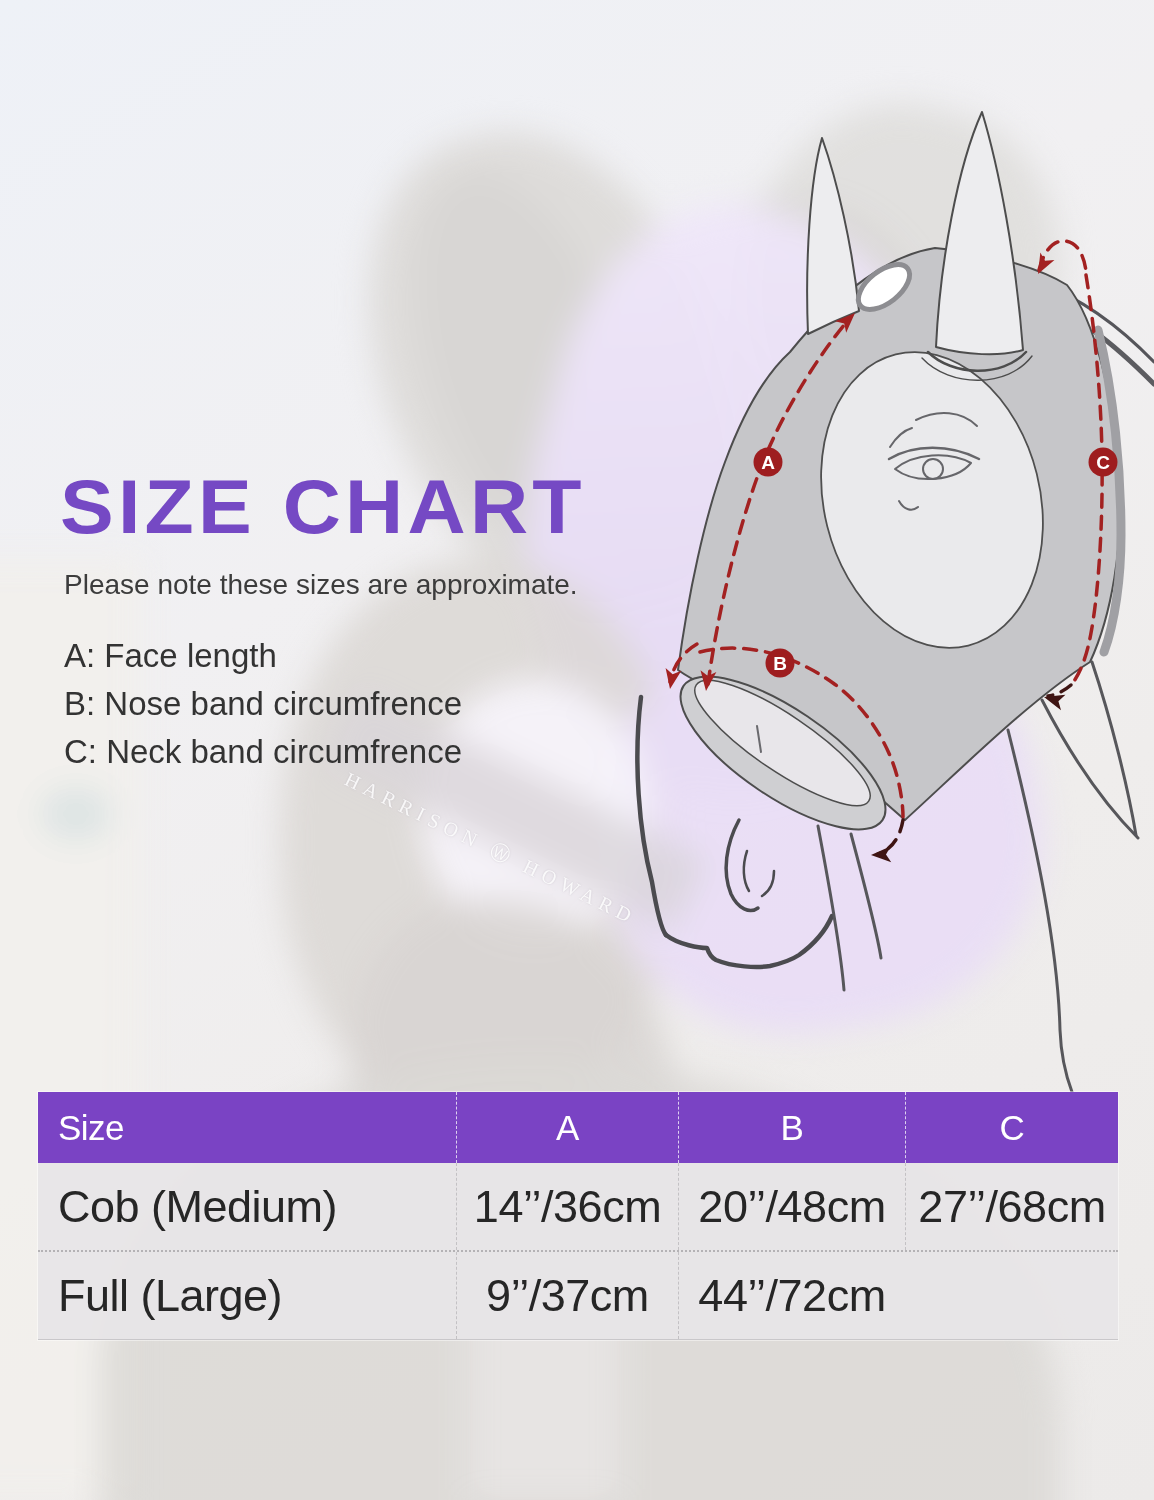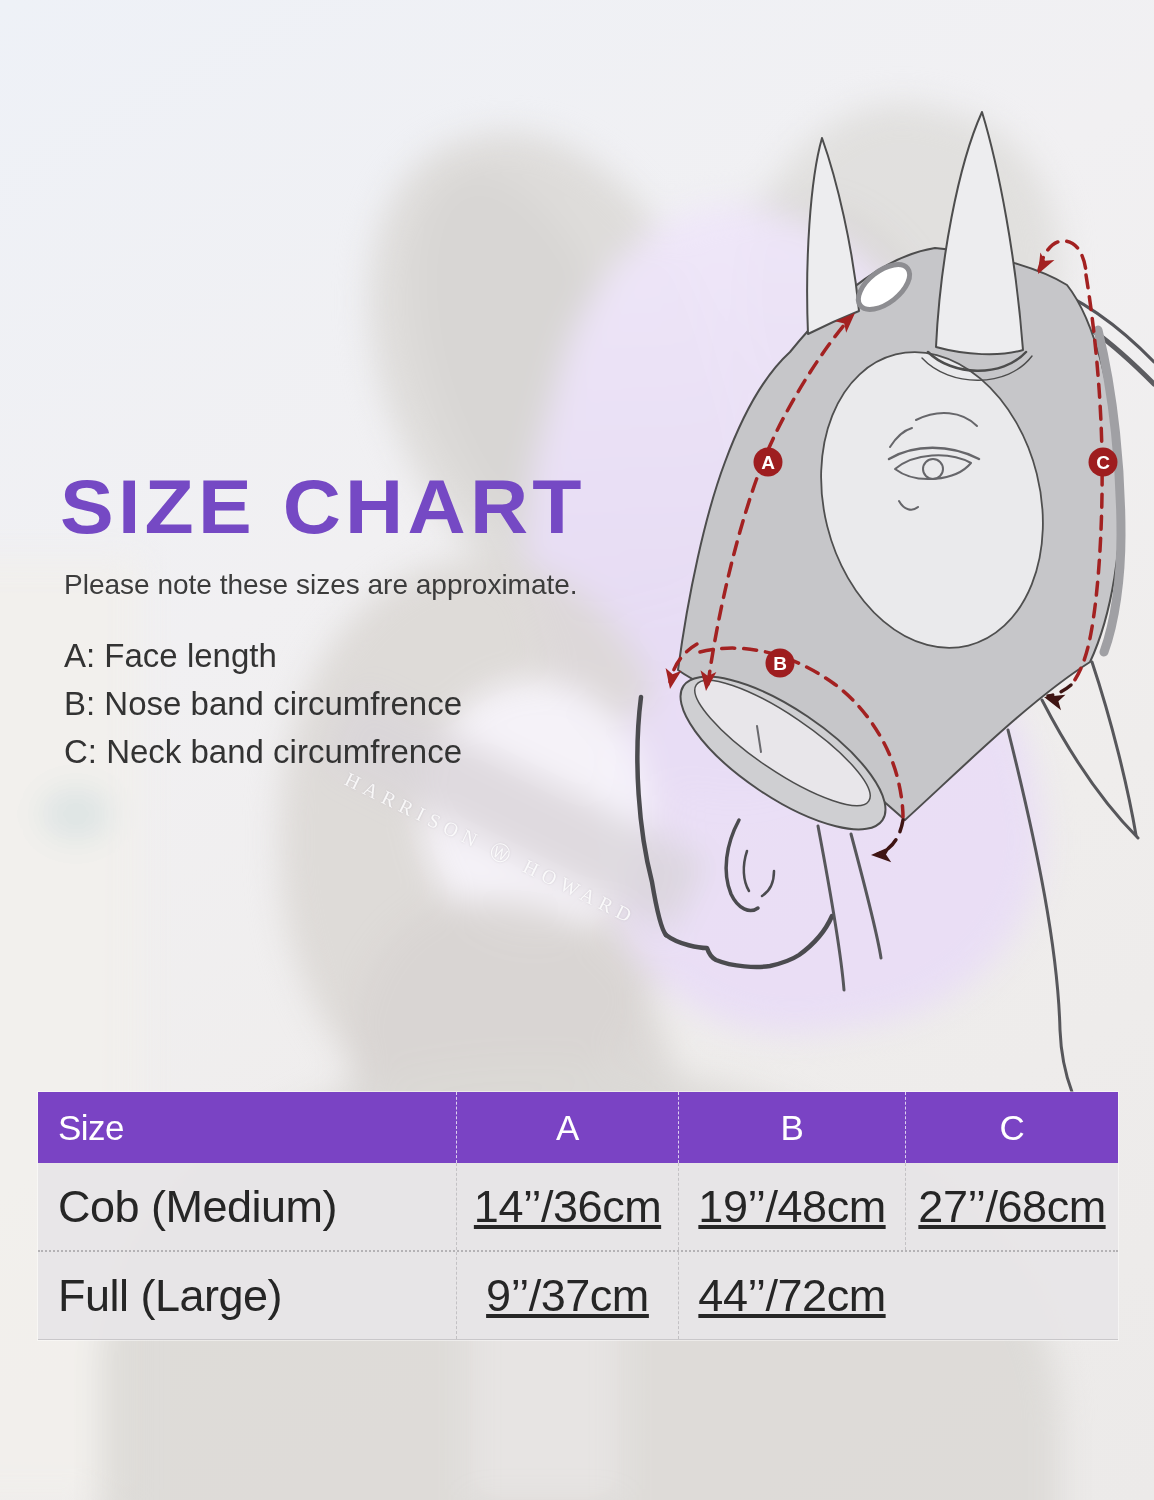--- a/index.html
+++ b/index.html
@@ -50,21 +50,21 @@
     background:#7A43C4;color:#fff;font-size:35px;align-items:center;
   }
   .trow{
     display:grid;grid-template-columns:418px 222px 227px 213px;height:87px;
     background:rgba(231,229,231,.96);color:#262626;font-size:45px;align-items:center;
   }
   .trow + .trow{border-top:2px dotted #b4b2b5;}
   .cell{height:100%;display:flex;align-items:center;justify-content:center;letter-spacing:-0.5px;}
   .cell-size{justify-content:flex-start;padding-left:20px;}
   .thead .cell:not(.cell-size){border-left:1px dashed rgba(255,255,255,.75);}
-  .trow  .cell:not(.cell-size){border-left:1px dashed #c3c1c4;text-decoration:underline;}
+  .trow  .cell:not(.cell-size){border-left:1px dashed #c3c1c4;}
 </style>
 </head>
 <body>
 
 <div class="canvas">
 
   <div class="photo-shapes">
     <div class="ps ps-leftband"></div>
     <div class="ps ps-earL"></div>
     <div class="ps ps-earL2"></div>
@@ -183,21 +183,21 @@
   <div class="size-table">
     <div class="thead">
       <div class="cell cell-size">Size</div>
       <div class="cell">A</div>
       <div class="cell">B</div>
       <div class="cell">C</div>
     </div>
     <div class="trow">
       <div class="cell cell-size">Cob (Medium)</div>
       <div class="cell">14’’/36cm</div>
-      <div class="cell">19’’/48cm</div>
+      <div class="cell">20’’/48cm</div>
       <div class="cell">27’’/68cm</div>
     </div>
     <div class="trow">
       <div class="cell cell-size">Full (Large)</div>
       <div class="cell">9’’/37cm</div>
       <div class="cell">44’’/72cm</div>
     </div>
   </div>
 
 </div>

